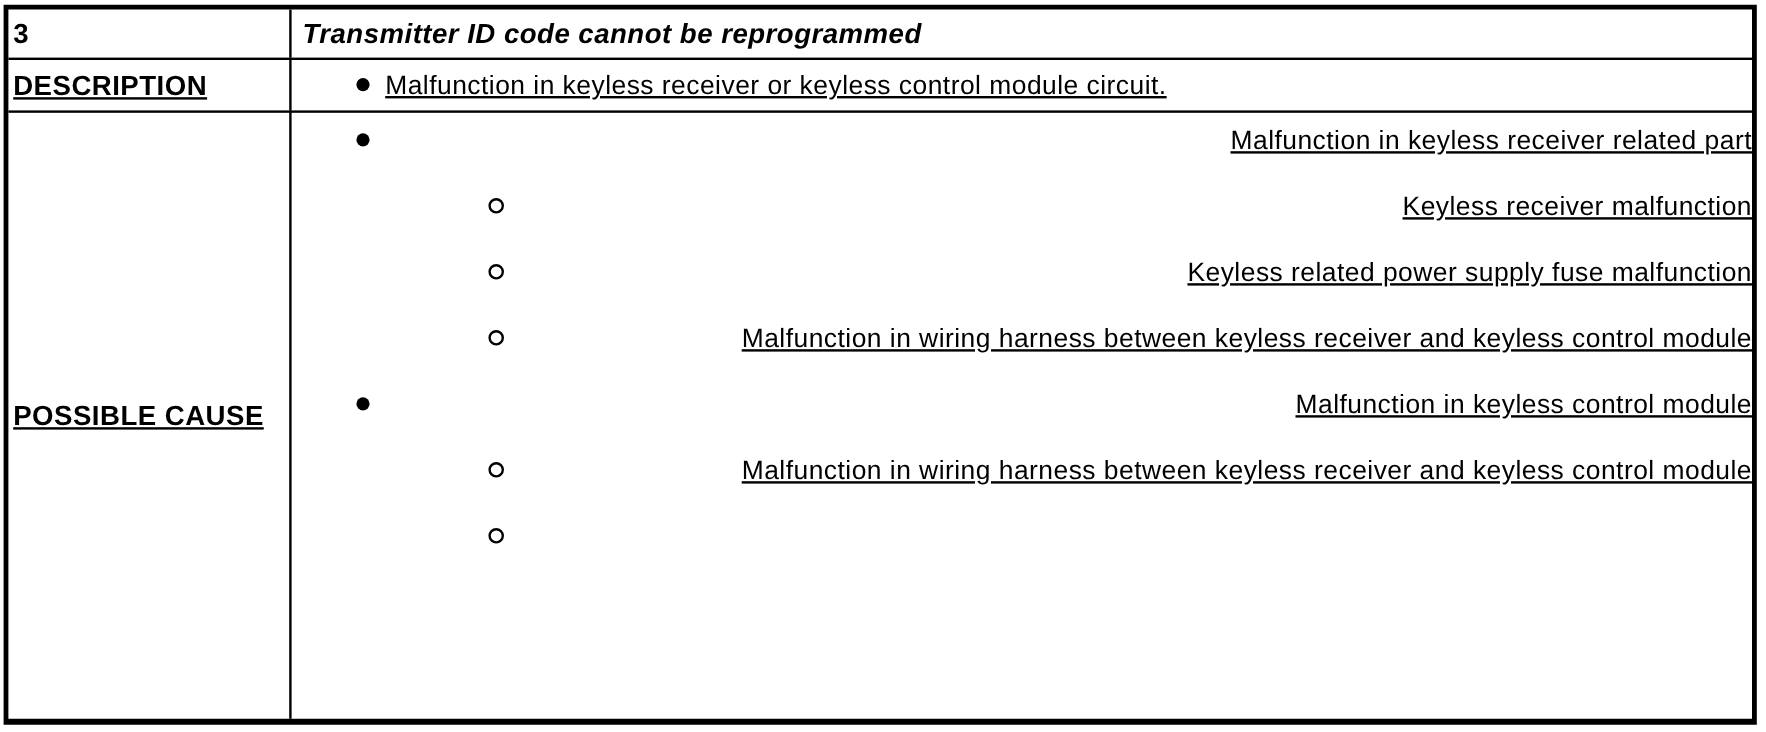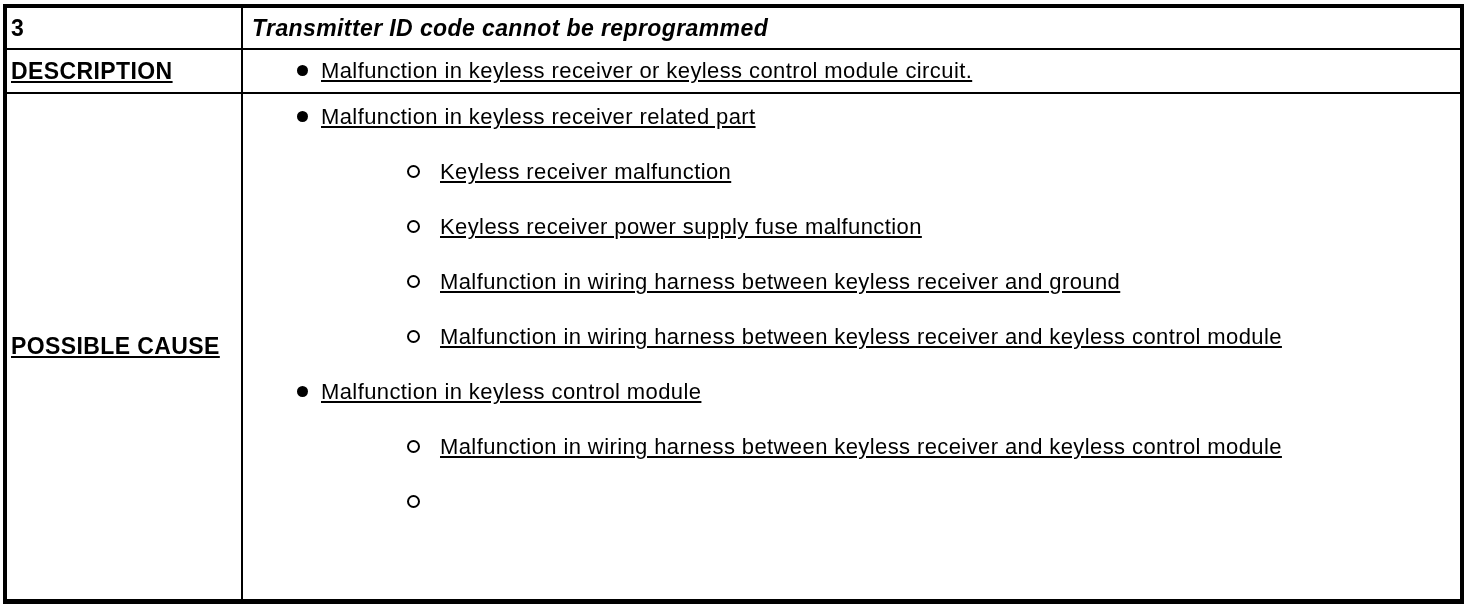--- a/index.html
+++ b/index.html
@@ -27,21 +27,21 @@
     font-weight:bold; font-size:23px; white-space:nowrap;
   }
   .title-cell {
     display:flex; align-items:center;
     padding-left:9px;
     font-weight:bold; font-size:23px; white-space:nowrap;font-style:italic;
   }
   .desc-cell { display:flex; align-items:center; }
   .pc-cell { padding-top:9px; }
 
-  .li { display:flex; font-size:22px; line-height:28px; }
+  .li { display:flex; font-size:22px; line-height:28px;justify-content:space-between; }
   .pc-cell .li { margin-bottom:27px; }
   .l1 { padding-left:54px; }
   .l2 { padding-left:128px;margin-left:36px; }
   .b1 {
     flex:none; width:11px; height:11px; border-radius:50%;
     background:#000; margin:8px 13px 0 0;
   }
   .b2 {
     flex:none; width:13px; height:13px; border-radius:50%;
     border:2.5px solid #000; box-sizing:border-box;
@@ -73,27 +73,23 @@
       <span>Malfunction in keyless receiver related part</span>
     </div>
 
     <div class="li l2">
       <span class="b2"></span>
       <span>Keyless receiver malfunction</span>
     </div>
 
     <div class="li l2">
       <span class="b2"></span>
-      <span>Keyless receiver power supply fuse malfunction</span>
+      <span>Keyless related power supply fuse malfunction</span>
     </div>
 
-    <div class="li l2">
-      <span class="b2"></span>
-      <span>Malfunction in wiring harness between keyless receiver and ground</span>
-    </div>
 
 
     <div class="li l2">
       <span class="b2"></span>
       <span>Malfunction in wiring harness between keyless receiver and keyless control module</span>
     </div>
 
     <div class="li l1">
       <span class="b1"></span>
       <span>Malfunction in keyless control module</span>

